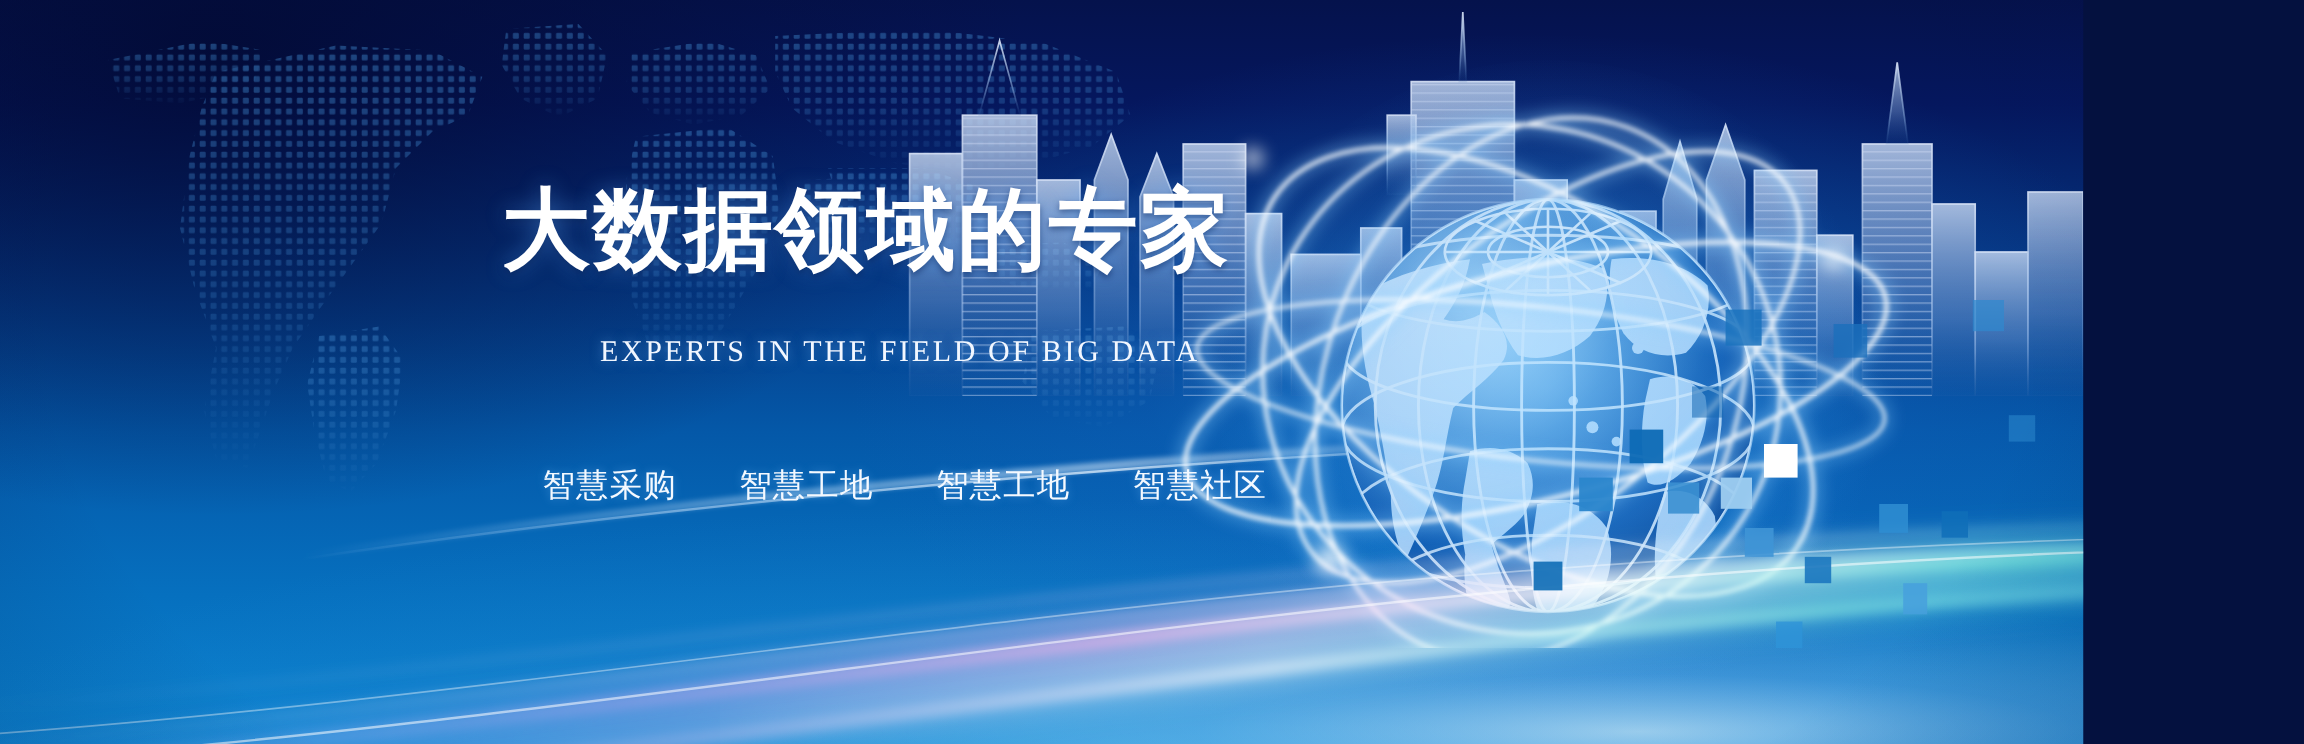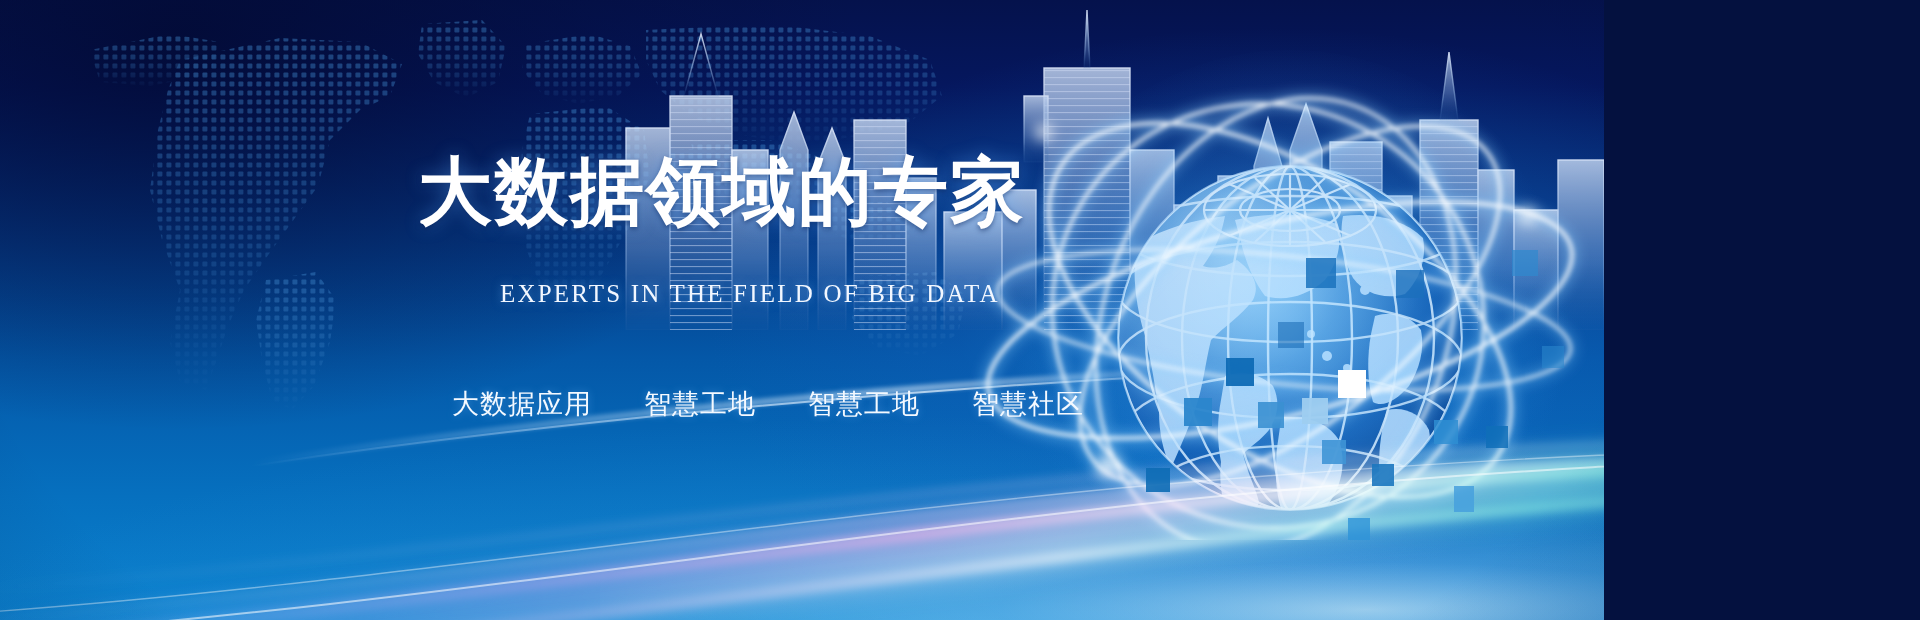--- a/index.html
+++ b/index.html
@@ -1,20 +1,20 @@
 <!DOCTYPE html>
 <html><head>
 <meta charset="utf-8">
 <title>Banner</title>
 <style>
   html,body{margin:0;padding:0;background:#04113f;}
   body{font-family:"Liberation Sans","DejaVu Sans",sans-serif;}
 
   .stage{
-    position:relative;width:1604px;height:620px;overflow:hidden;
+    position:relative;width:1736px;height:620px;overflow:hidden;
     background:linear-gradient(180deg,
       #05124c 0%, #05175e 14%, #053a86 38%,
       #0458a8 58%, #0670bf 80%, #0b82cf 100%);
   }
 
   
   .bg-layer{position:absolute;inset:0;pointer-events:none;}
   .glow-center{
     background:radial-gradient(ellipse 780px 420px at 1270px 330px,
       rgba(40,140,225,.55) 0%, rgba(20,95,190,.28) 40%, rgba(0,0,0,0) 72%);
@@ -411,20 +411,20 @@
   </svg>
 
   <div class="bg-layer vignette"></div>
 
   <div class="copy">
     <div class="title">大数据领域的专家</div>
 
     <div class="subtitle">EXPERTS IN THE FIELD OF BIG DATA</div>
 
     <div class="navrow">
-      <span class="navitem">大数据应用</span>
+      <span class="navitem">智慧采购</span>
       <span class="navitem">智慧工地</span>
       <span class="navitem">智慧工地</span>
       <span class="navitem">智慧社区</span>
     </div>
   </div>
 
 </div>
 
 </body></html>

